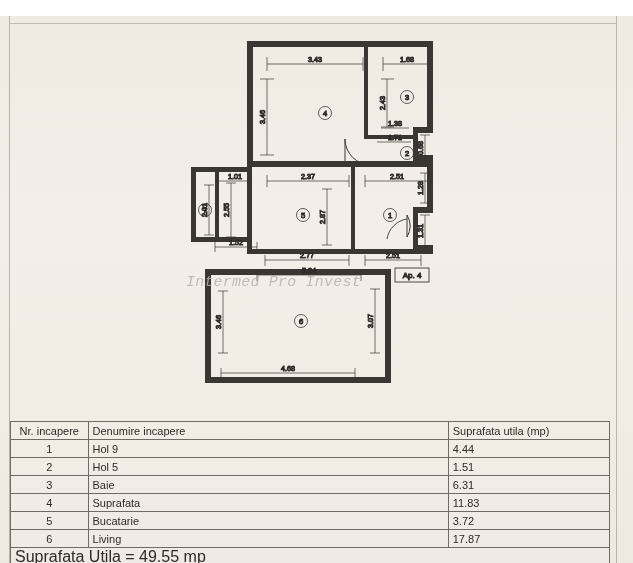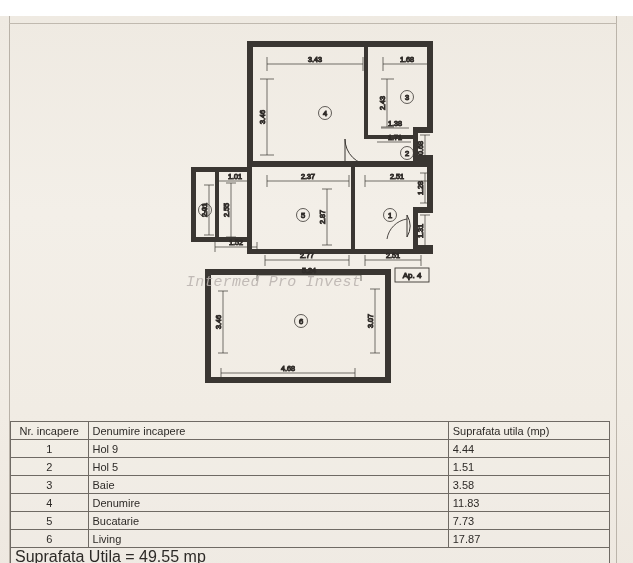--- a/index.html
+++ b/index.html
@@ -324,31 +324,31 @@
           <td class="col-area">4.44</td>
         </tr>
         <tr>
           <td class="col-nr">2</td>
           <td class="col-name">Hol 5</td>
           <td class="col-area">1.51</td>
         </tr>
         <tr>
           <td class="col-nr">3</td>
           <td class="col-name">Baie</td>
-          <td class="col-area">3.58</td>
+          <td class="col-area">6.31</td>
         </tr>
         <tr>
           <td class="col-nr">4</td>
-          <td class="col-name">Denumire</td>
+          <td class="col-name">Suprafata</td>
           <td class="col-area">11.83</td>
         </tr>
         <tr>
           <td class="col-nr">5</td>
           <td class="col-name">Bucatarie</td>
-          <td class="col-area">7.73</td>
+          <td class="col-area">3.72</td>
         </tr>
         <tr>
           <td class="col-nr">6</td>
           <td class="col-name">Living</td>
           <td class="col-area">17.87</td>
         </tr>
         <tr class="total-row">
           <td colspan="3">Suprafata Utila = 49.55 mp</td>
         </tr>
       </tbody>

